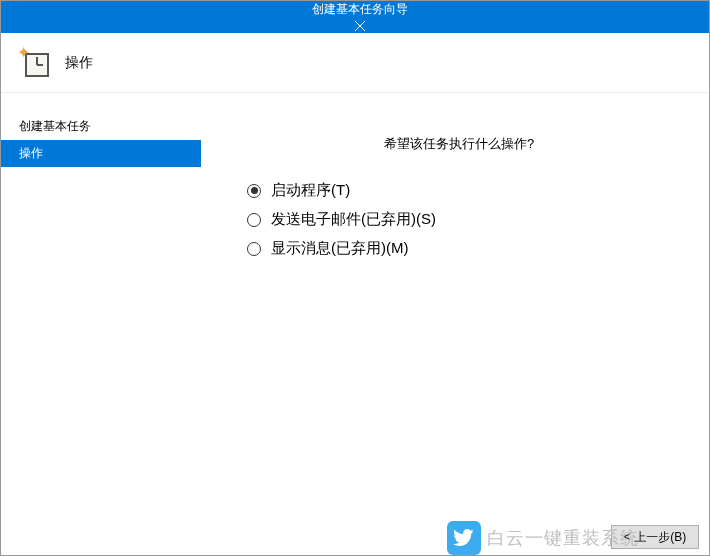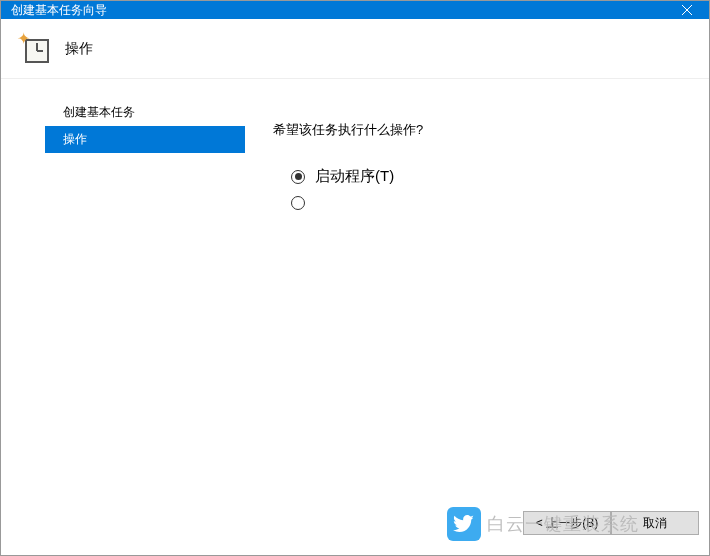--- a/index.html
+++ b/index.html
@@ -6,27 +6,28 @@
     body {
       font-family: "Microsoft YaHei", "Segoe UI", sans-serif;
       font-size: 12px;
       background: #fff;
       width: 710px;
       height: 556px;
       overflow: hidden;
       border: 1px solid #999;
     }
     .titlebar {
-      height: 18px;
+      height: 32px;
       background: #0078d7;
       color: #fff;
       display: flex;
       align-items: center;
       padding: 0 0 0 10px;
       font-size: 12px;
+      flex-direction: column;
     }
     .titlebar-title { flex: 1; }
     .titlebar-close {
       width: 45px;
       height: 30px;
       display: flex;
       align-items: center;
       justify-content: center;
       cursor: pointer;
     }
@@ -73,34 +74,34 @@
       line-height: 1;
     }
     .header-title { font-size: 14px; font-weight: normal; }
     .content {
       display: flex;
       height: calc(100% - 30px - 60px - 40px);
     }
     .sidebar {
       width: 200px;
       padding: 20px 0 0 0;
-      margin-left: 44px;
     }
     .sidebar-item {
       padding: 5px 0 5px 18px;
       cursor: pointer;
       font-size: 12px;
     }
     .sidebar-item.active {
       background: #0078d7;
       color: #fff;
     }
     .main {
       flex: 1;
       padding: 42px 20px 0 28px;
+      text-align: center;
     }
     .prompt { font-size: 13px; margin-bottom: 28px; }
     .radio-group { padding-left: 18px; }
     .radio-option {
       display: flex;
       align-items: center;
       margin-bottom: 10px;
       cursor: pointer;
     }
     .radio {
@@ -196,29 +197,33 @@
 
   <div class="main">
     <div class="prompt">希望该任务执行什么操作?</div>
     <div class="radio-group">
       <label class="radio-option">
         <span class="radio checked"></span>
         <span class="radio-label">启动程序(T)</span>
       </label>
       <label class="radio-option">
         <span class="radio"></span>
+        <span class="radio-label">发送电子邮件(已弃用)(S)</span>
+      </label>
+      <label class="radio-option">
+        <span class="radio"></span>
+        <span class="radio-label">显示消息(已弃用)(M)</span>
       </label>
     </div>
   </div>
 </div>
 
 <div class="footer">
   <div class="watermark">
     <div class="watermark-badge">
       <svg width="22" height="18" viewBox="0 0 24 20" fill="#fff">
         <path d="M23 2.5c-.9.4-1.8.7-2.8.8 1-.6 1.8-1.6 2.1-2.7-.9.6-2 1-3.1 1.2C18.3.7 17.1 0 15.7 0c-2.6 0-4.7 2.1-4.7 4.7 0 .4 0 .7.1 1.1C7.2 5.6 3.7 3.7 1.4.9c-.4.7-.6 1.5-.6 2.4 0 1.6.8 3.1 2.1 3.9-.8 0-1.5-.2-2.2-.6v.1c0 2.3 1.6 4.2 3.8 4.6-.4.1-.8.2-1.2.2-.3 0-.6 0-.9-.1.6 1.9 2.3 3.2 4.4 3.3-1.6 1.3-3.6 2-5.8 2-.4 0-.7 0-1.1-.1C2 18 4.4 18.8 7 18.8c8.4 0 13-7 13-13v-.6c.9-.6 1.7-1.4 2.3-2.3z"></path>
       </svg>
     </div>
     <span class="watermark-text">白云一键重装系统</span>
   </div>
   <button class="footer-btn">&lt; 上一步(B)</button>
-  <button class="footer-btn">取消</button>
 </div>
 
 </body></html>

